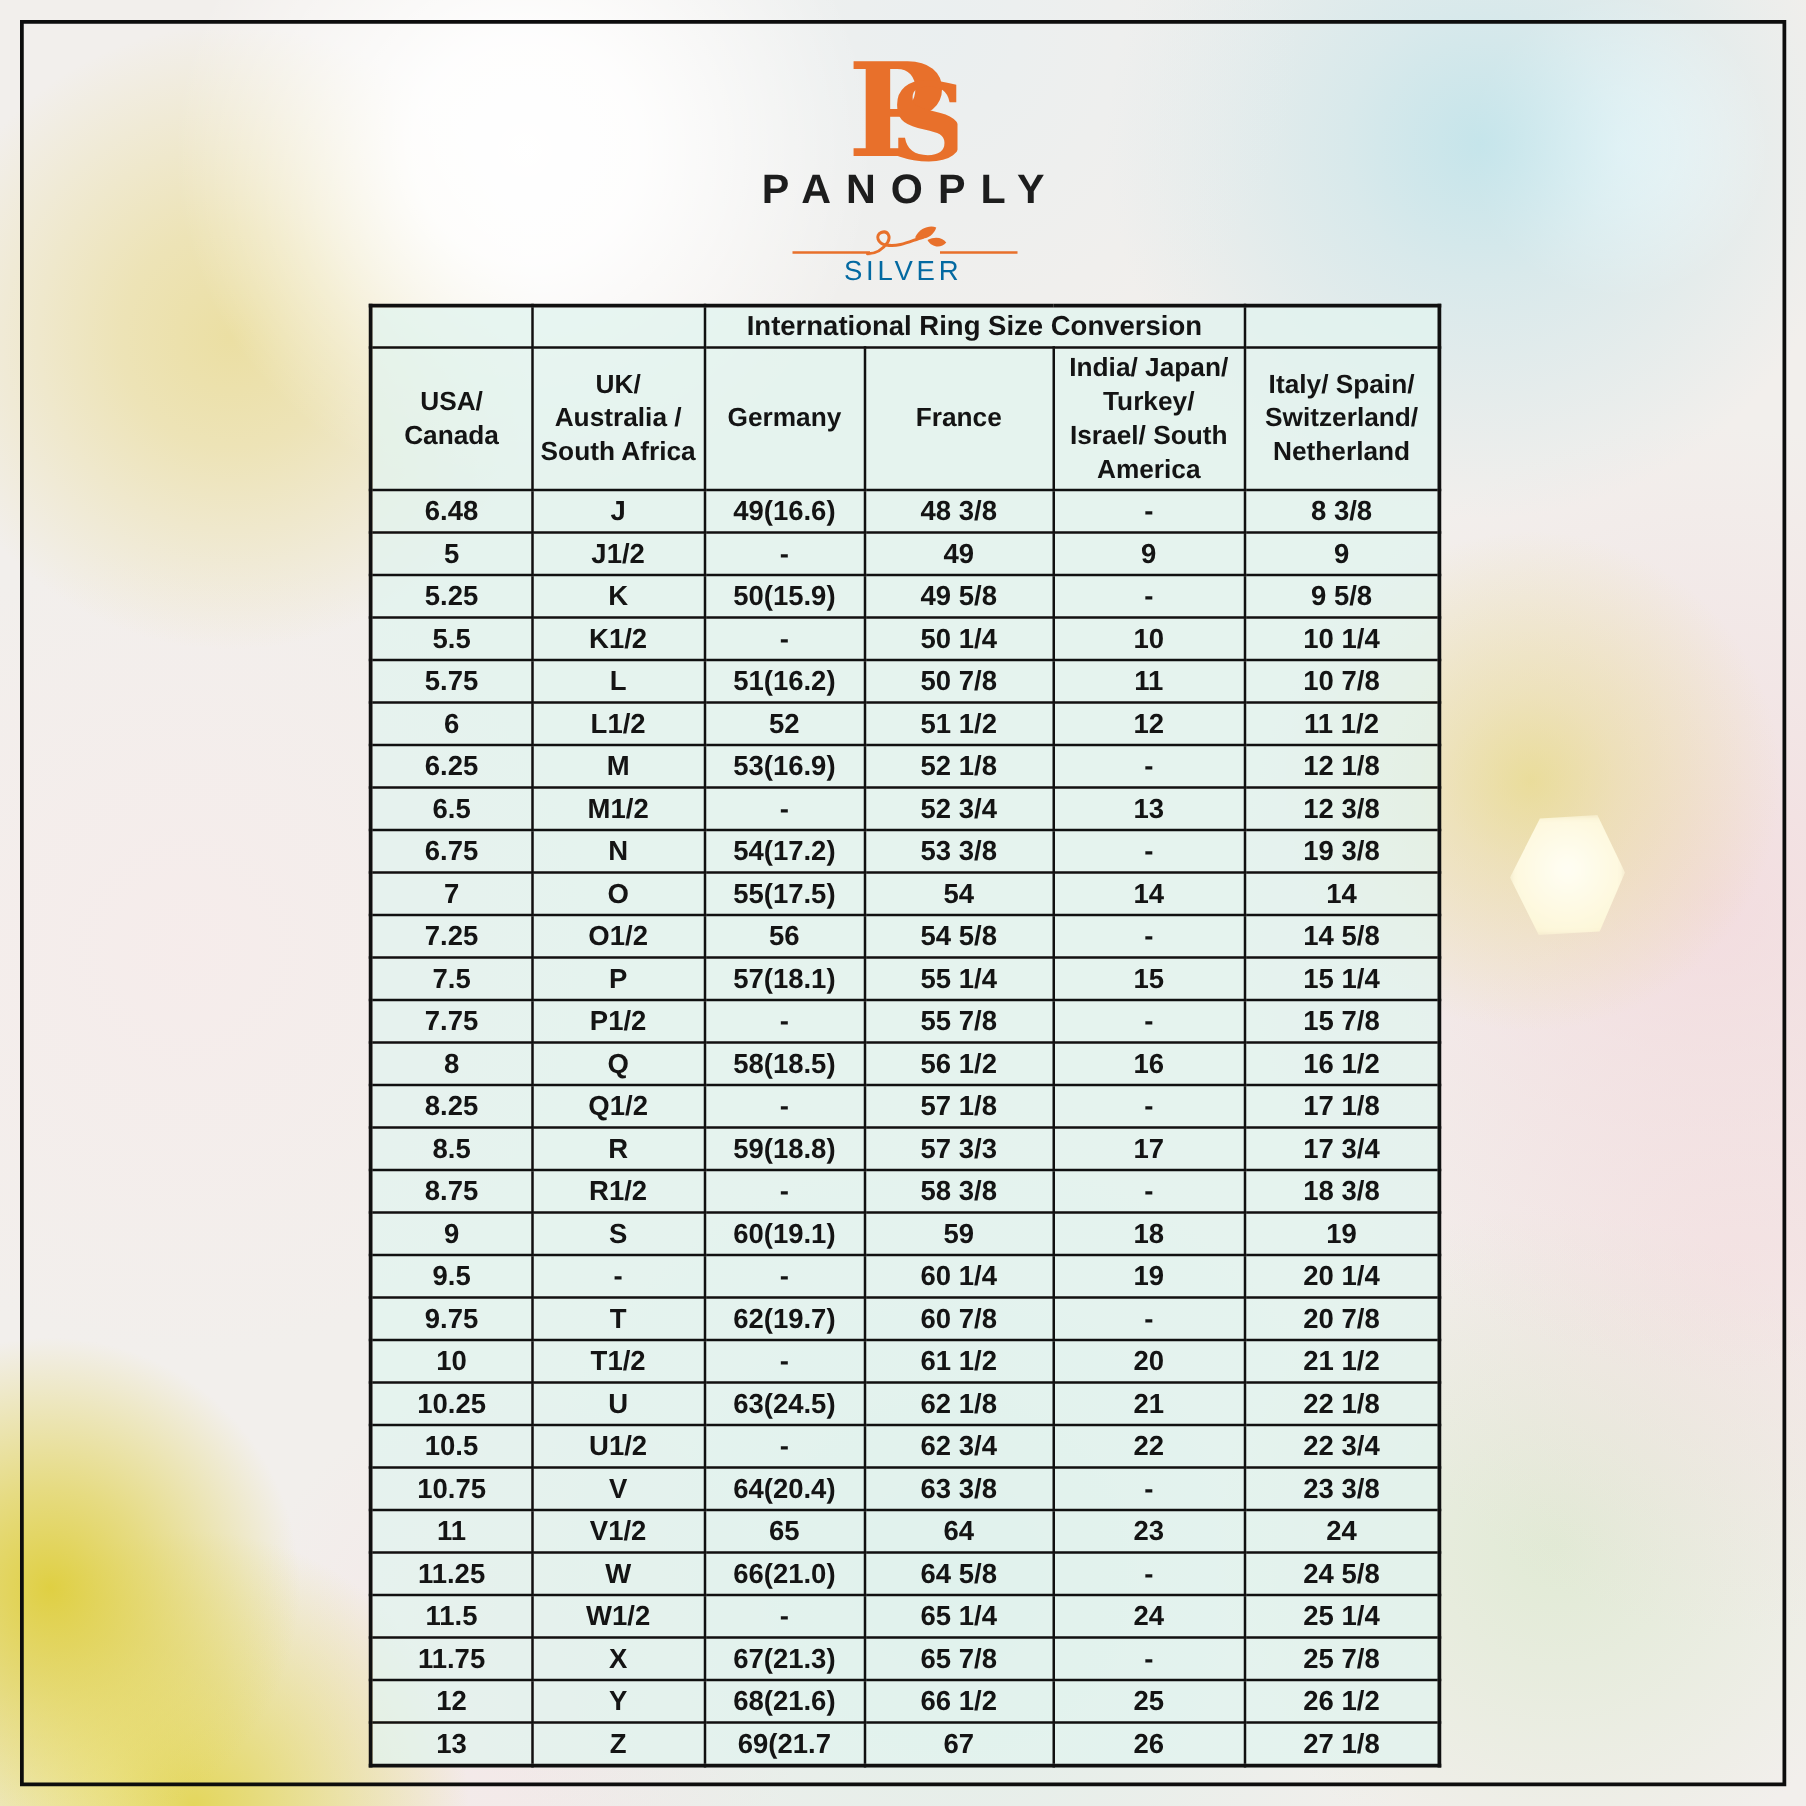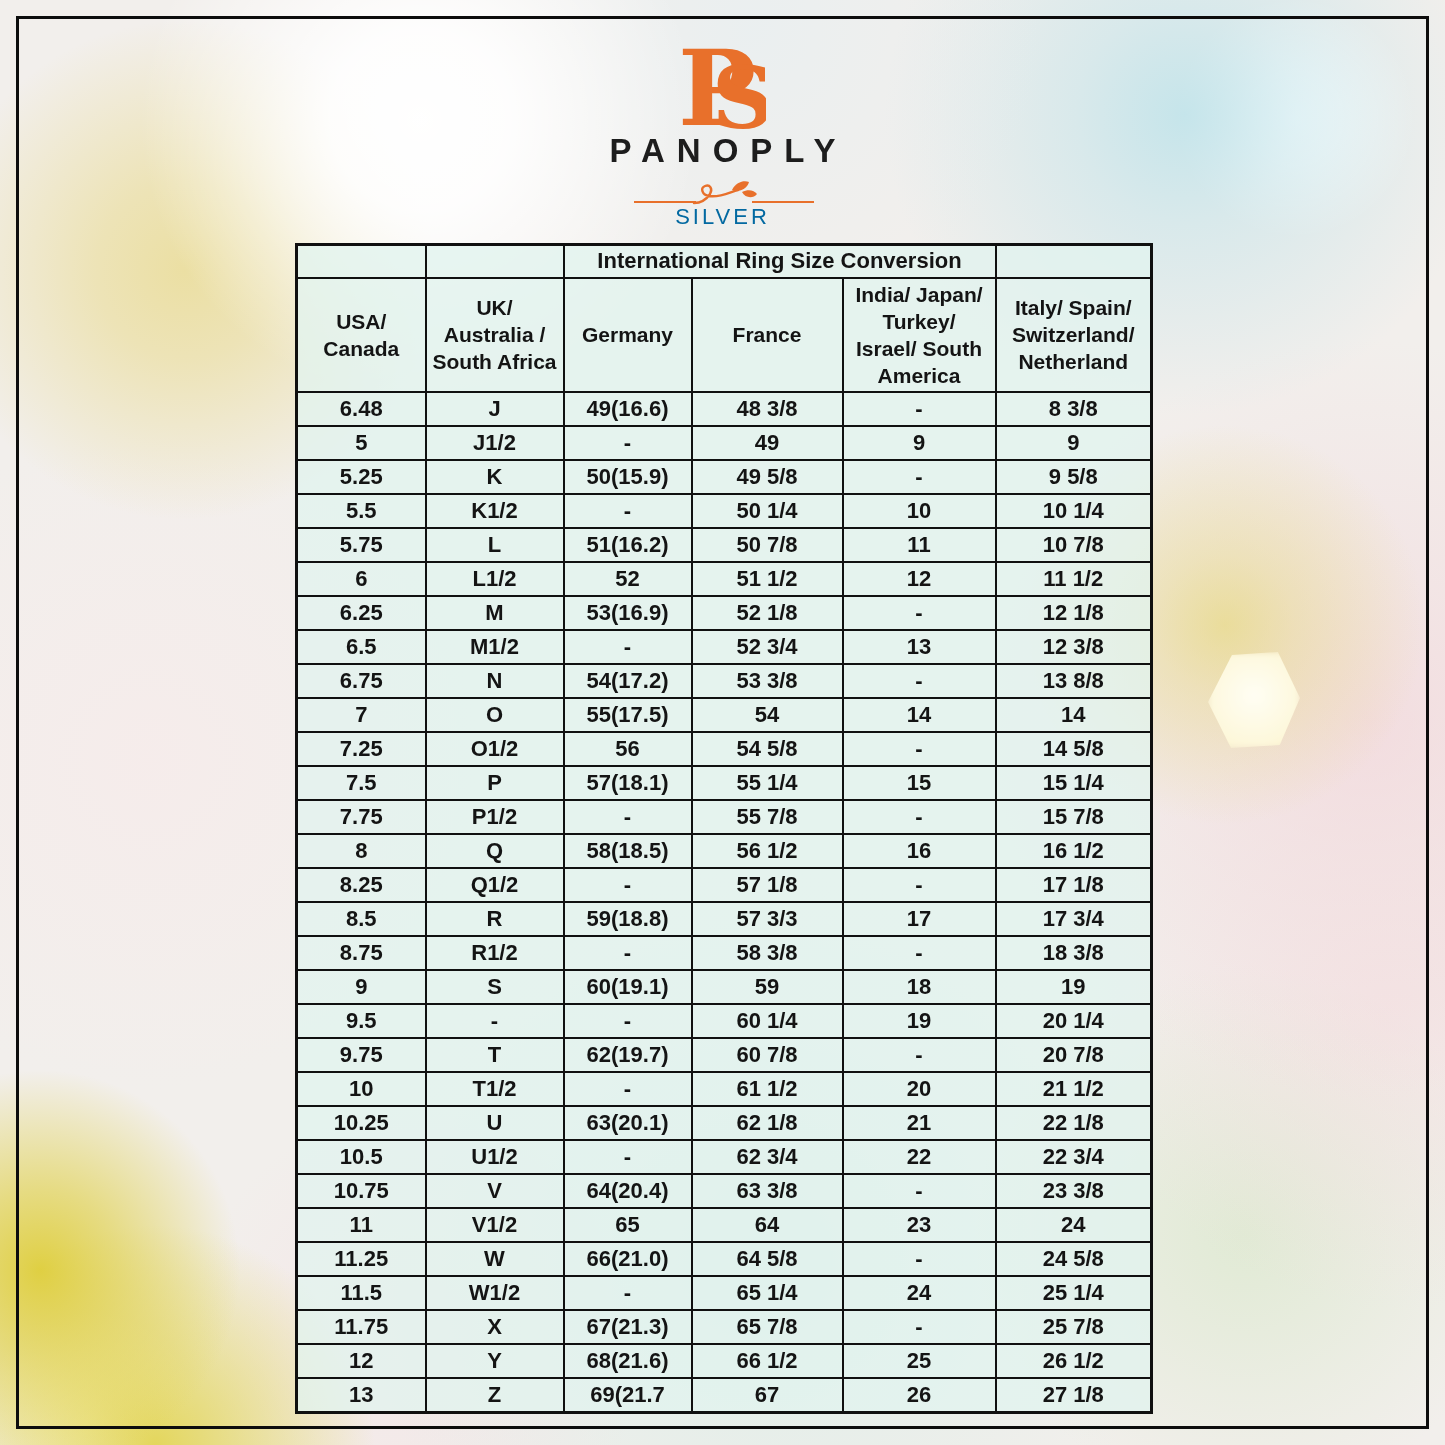--- a/index.html
+++ b/index.html
@@ -218,21 +218,21 @@
           <td>52 3/4</td>
           <td>13</td>
           <td>12 3/8</td>
         </tr>
         <tr>
           <td>6.75</td>
           <td>N</td>
           <td>54(17.2)</td>
           <td>53 3/8</td>
           <td>-</td>
-          <td>13 8/8</td>
+          <td>19 3/8</td>
         </tr>
         <tr>
           <td>7</td>
           <td>O</td>
           <td>55(17.5)</td>
           <td>54</td>
           <td>14</td>
           <td>14</td>
         </tr>
         <tr>
@@ -319,21 +319,21 @@
           <td>10</td>
           <td>T1/2</td>
           <td>-</td>
           <td>61 1/2</td>
           <td>20</td>
           <td>21 1/2</td>
         </tr>
         <tr>
           <td>10.25</td>
           <td>U</td>
-          <td>63(20.1)</td>
+          <td>63(24.5)</td>
           <td>62 1/8</td>
           <td>21</td>
           <td>22 1/8</td>
         </tr>
         <tr>
           <td>10.5</td>
           <td>U1/2</td>
           <td>-</td>
           <td>62 3/4</td>
           <td>22</td>

